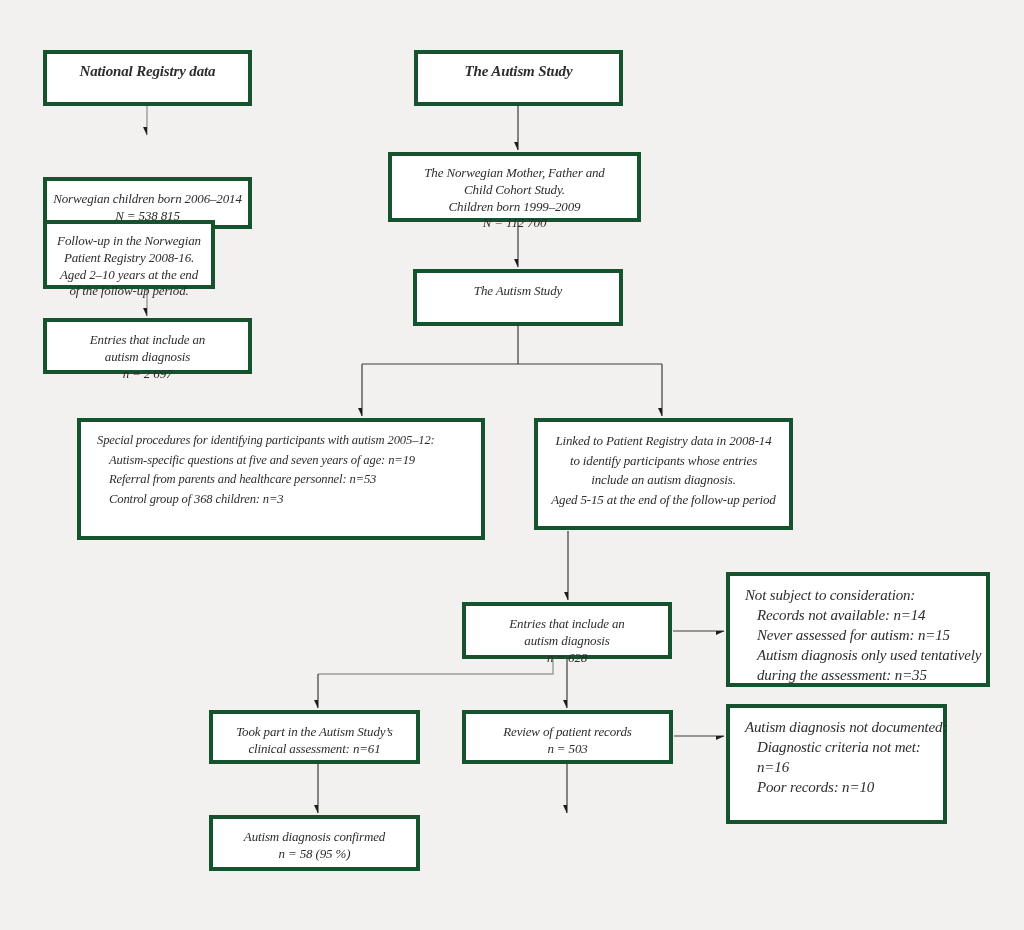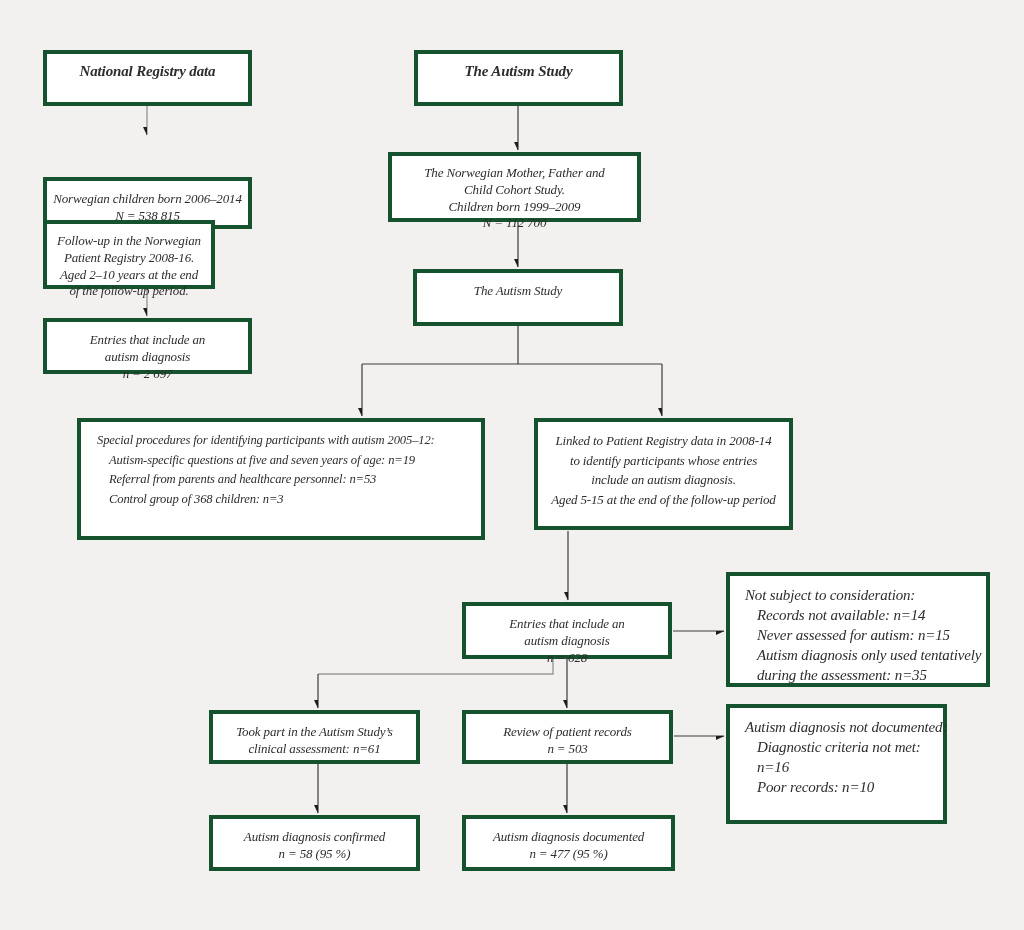--- a/index.html
+++ b/index.html
@@ -155,18 +155,14 @@
     <div class="ln indent">Diagnostic criteria not met:</div>
     <div class="ln indent">n=16</div>
     <div class="ln indent">Poor records: n=10</div>
   </div>
 
   <div class="node" style="left:209px;top:815px;width:211px;height:56px;">
     <div class="ln">Autism diagnosis confirmed</div>
     <div class="ln">n = 58 (95 %)</div>
   </div>
 
-  <div class="node" style="left:462px;top:815px;width:213px;height:56px;">
-    <div class="ln">Autism diagnosis documented</div>
-    <div class="ln">n = 477 (95 %)</div>
-  </div>
 
 </div>
 
 </body></html>

